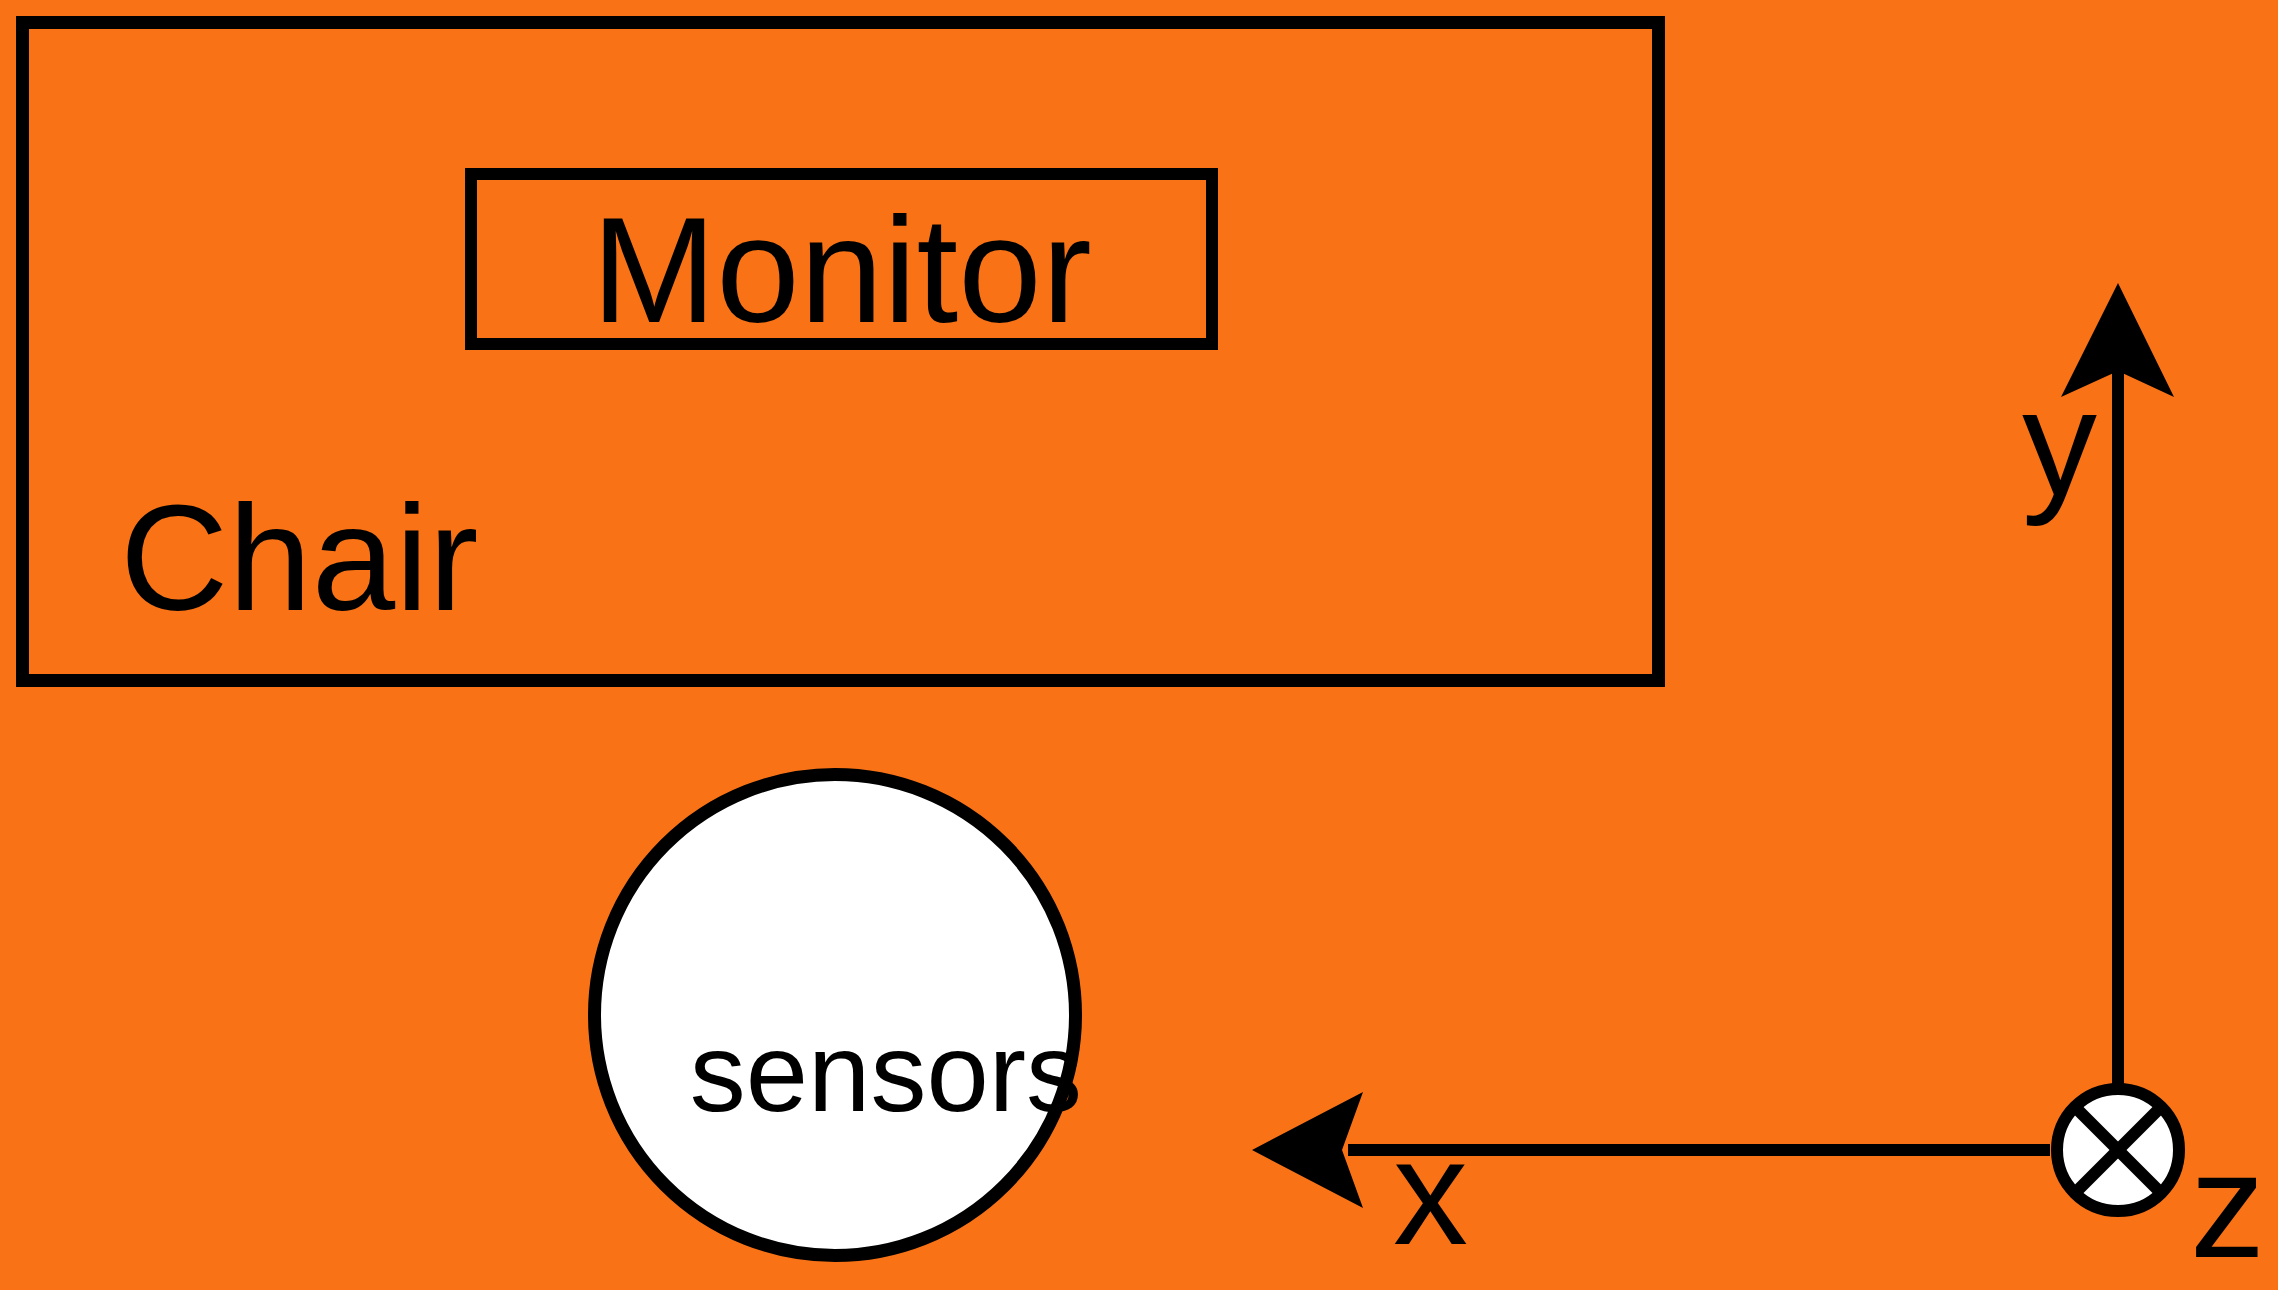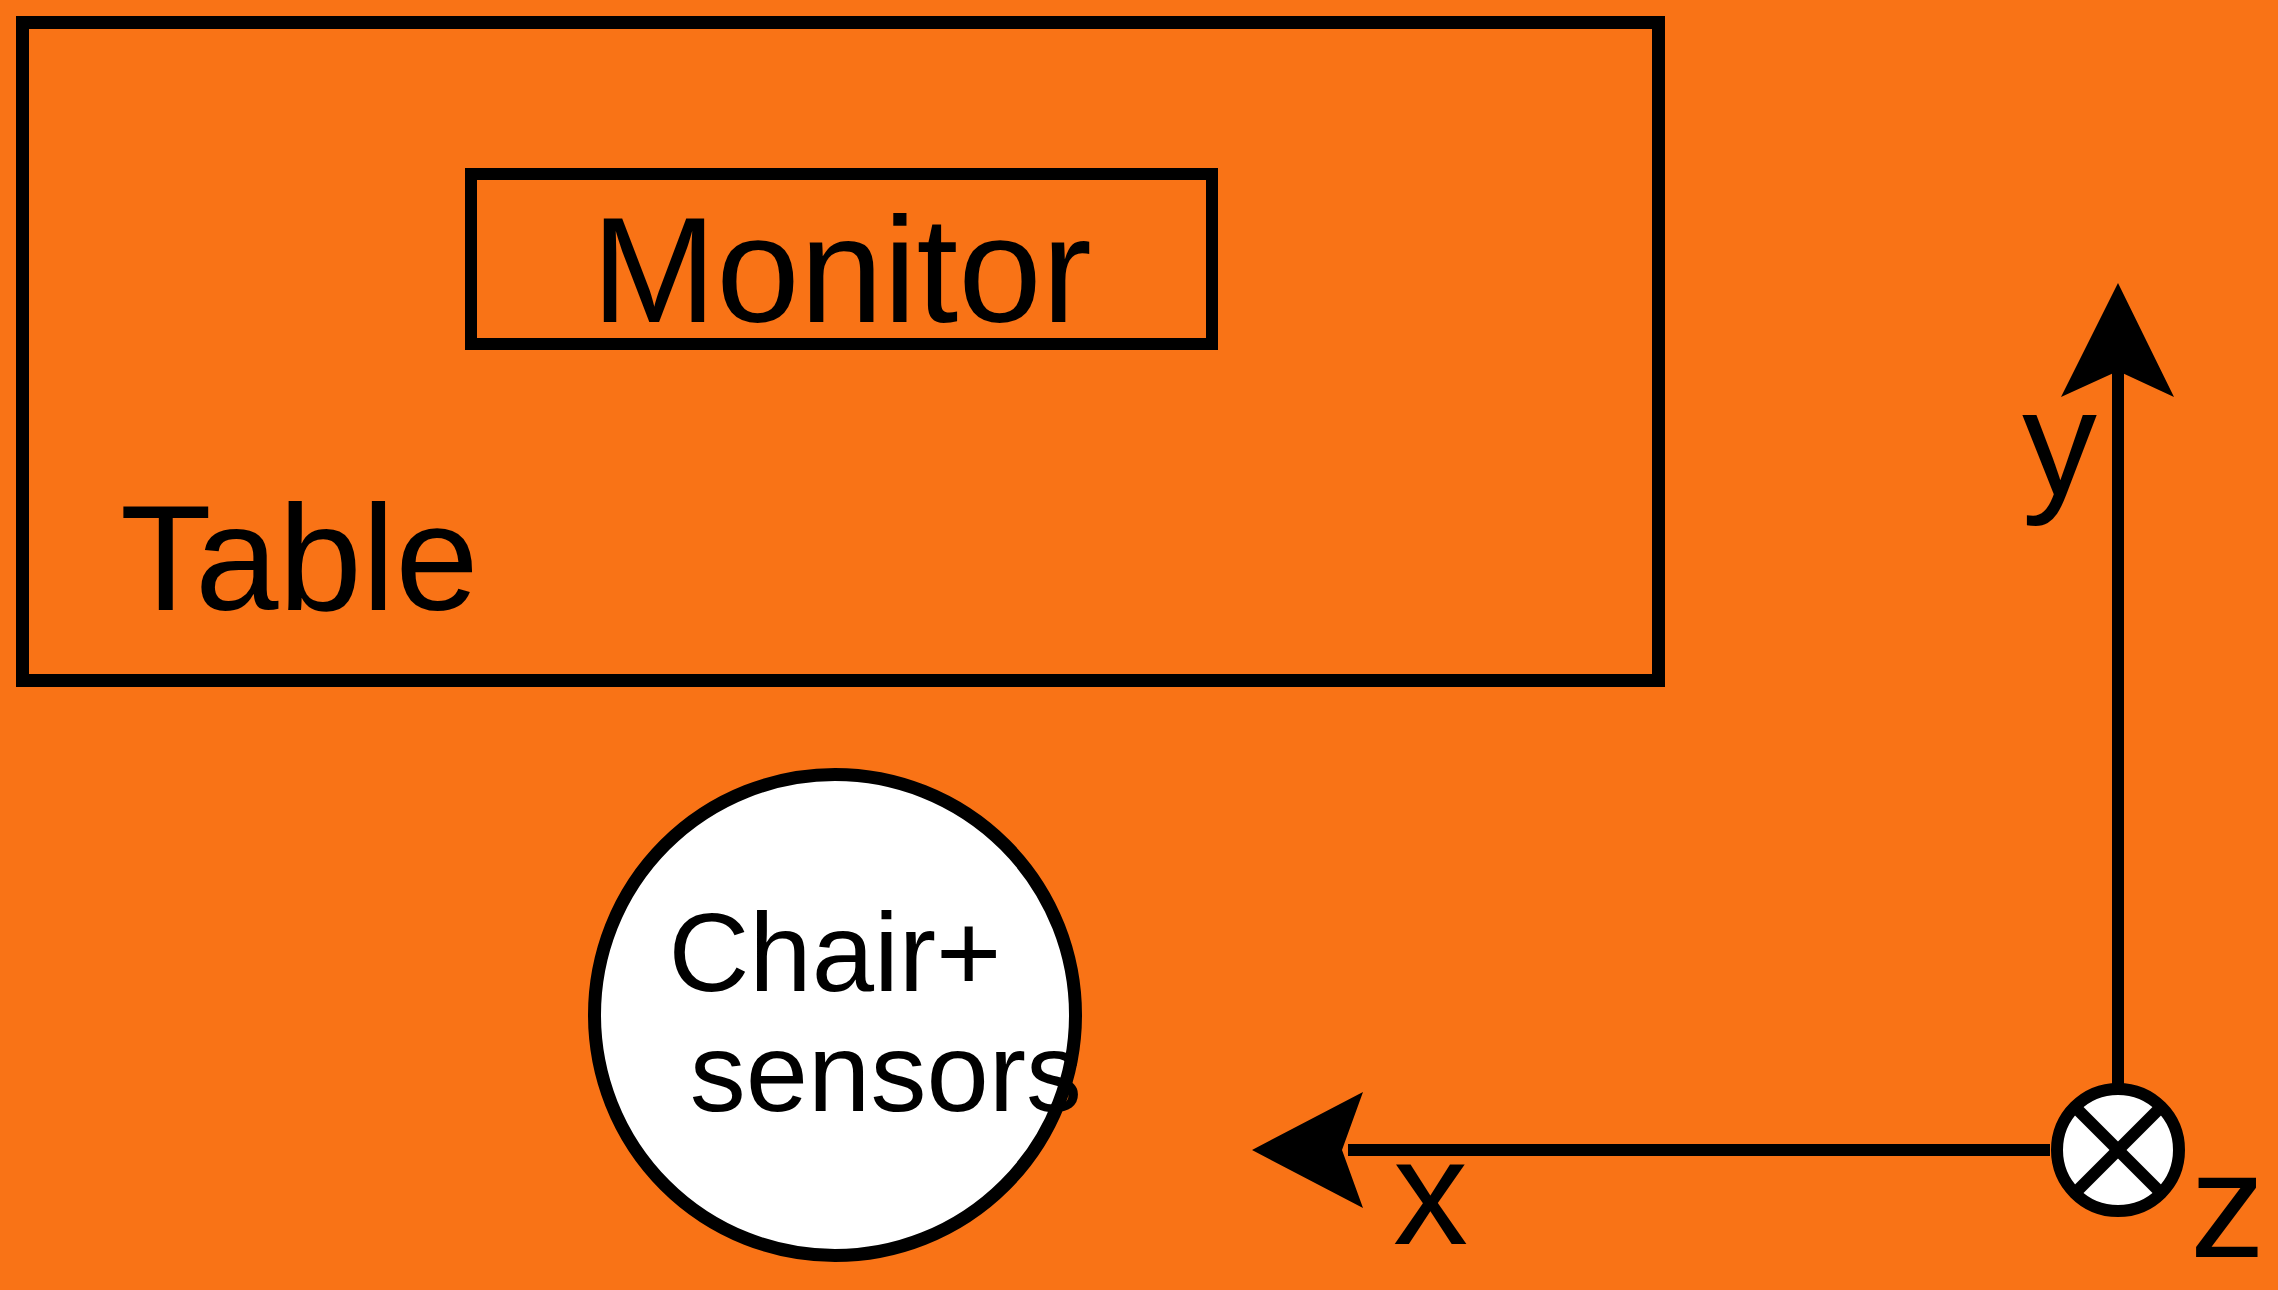--- a/index.html
+++ b/index.html
@@ -83,23 +83,22 @@
 <div id="canvas">
 
   <div class="rect" id="table-outline"></div>
 
   <div class="rect" id="monitor-box"></div>
 
   <div id="chair-circle"></div>
 
   <div class="lbl lbl-big" id="monitor-label">Monitor</div>
 
-  <div class="lbl lbl-big" id="table-label">Table</div>
+  <div class="lbl lbl-big" id="table-label">Chair</div>
 
-  <div class="lbl lbl-med" id="chair-label-line1">Chair+</div>
 
   <div class="lbl lbl-med" id="chair-label-line2">sensors</div>
 
   <div class="lbl lbl-big" id="y-axis-label">y</div>
 
   <div class="lbl lbl-big" id="x-axis-label">x</div>
 
   <div class="lbl lbl-big" id="z-axis-label">z</div>
 
   <svg id="axes-svg" viewBox="0 0 2278 1290" xmlns="http://www.w3.org/2000/svg">

